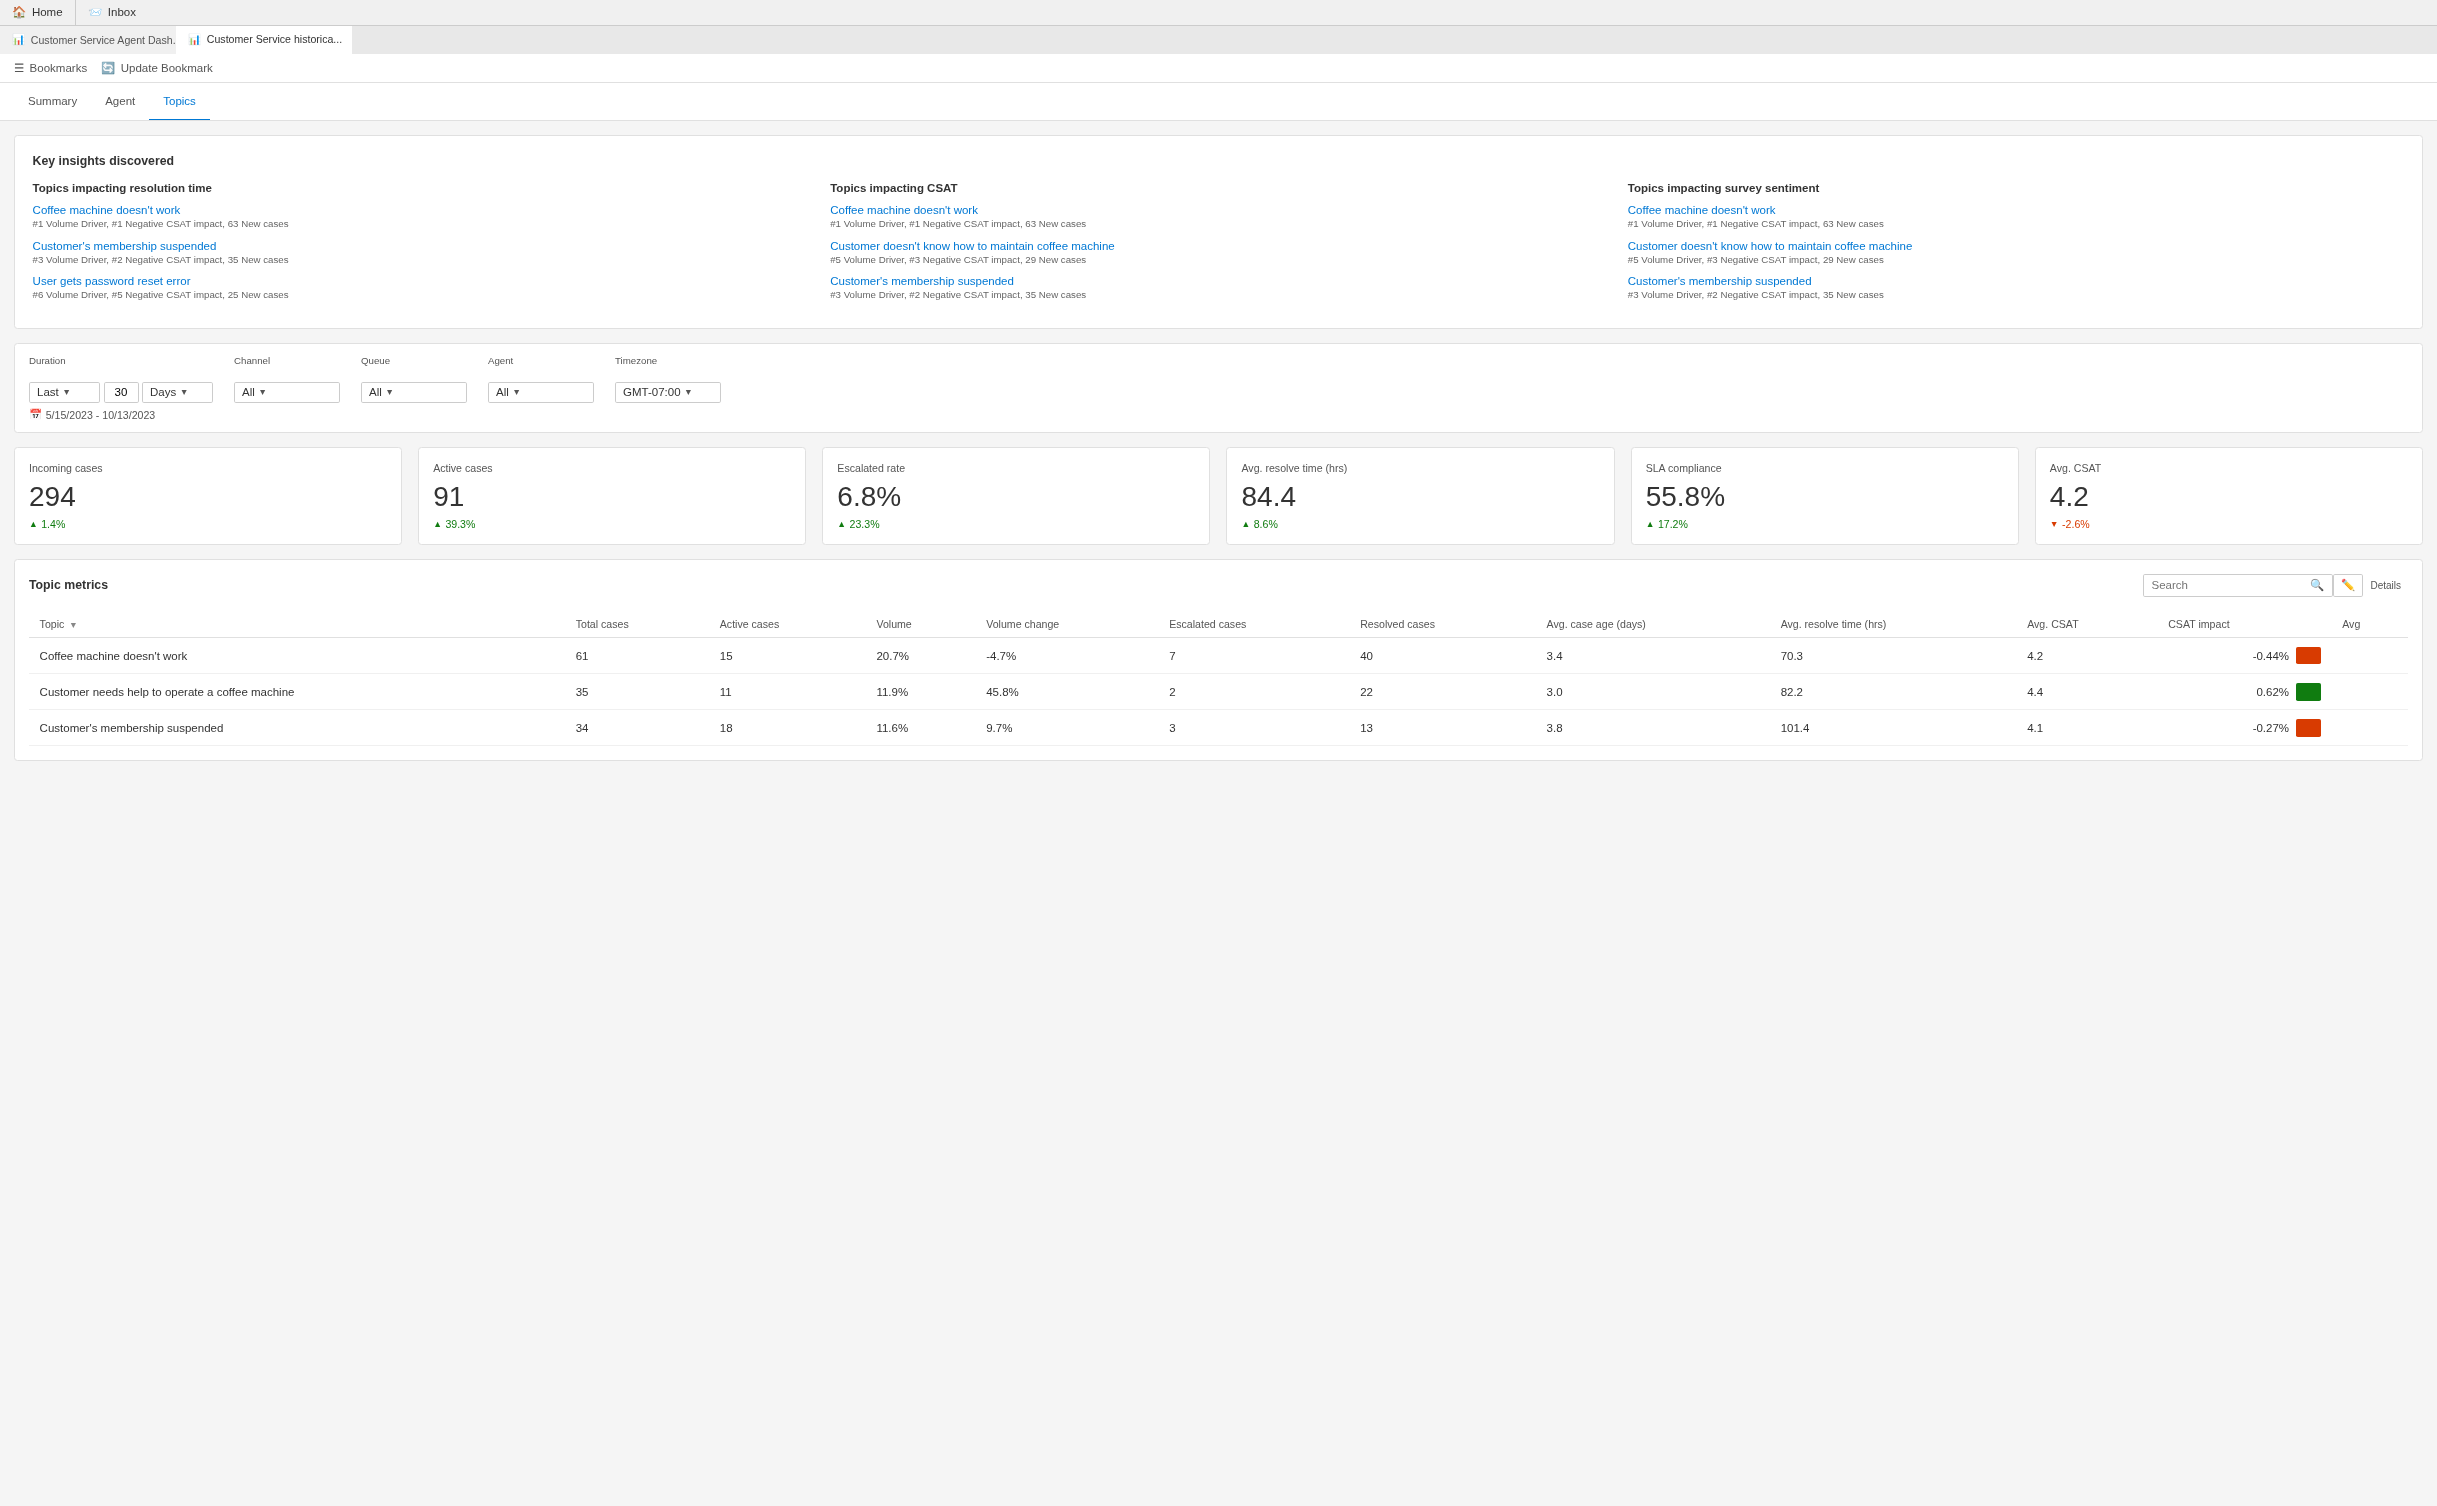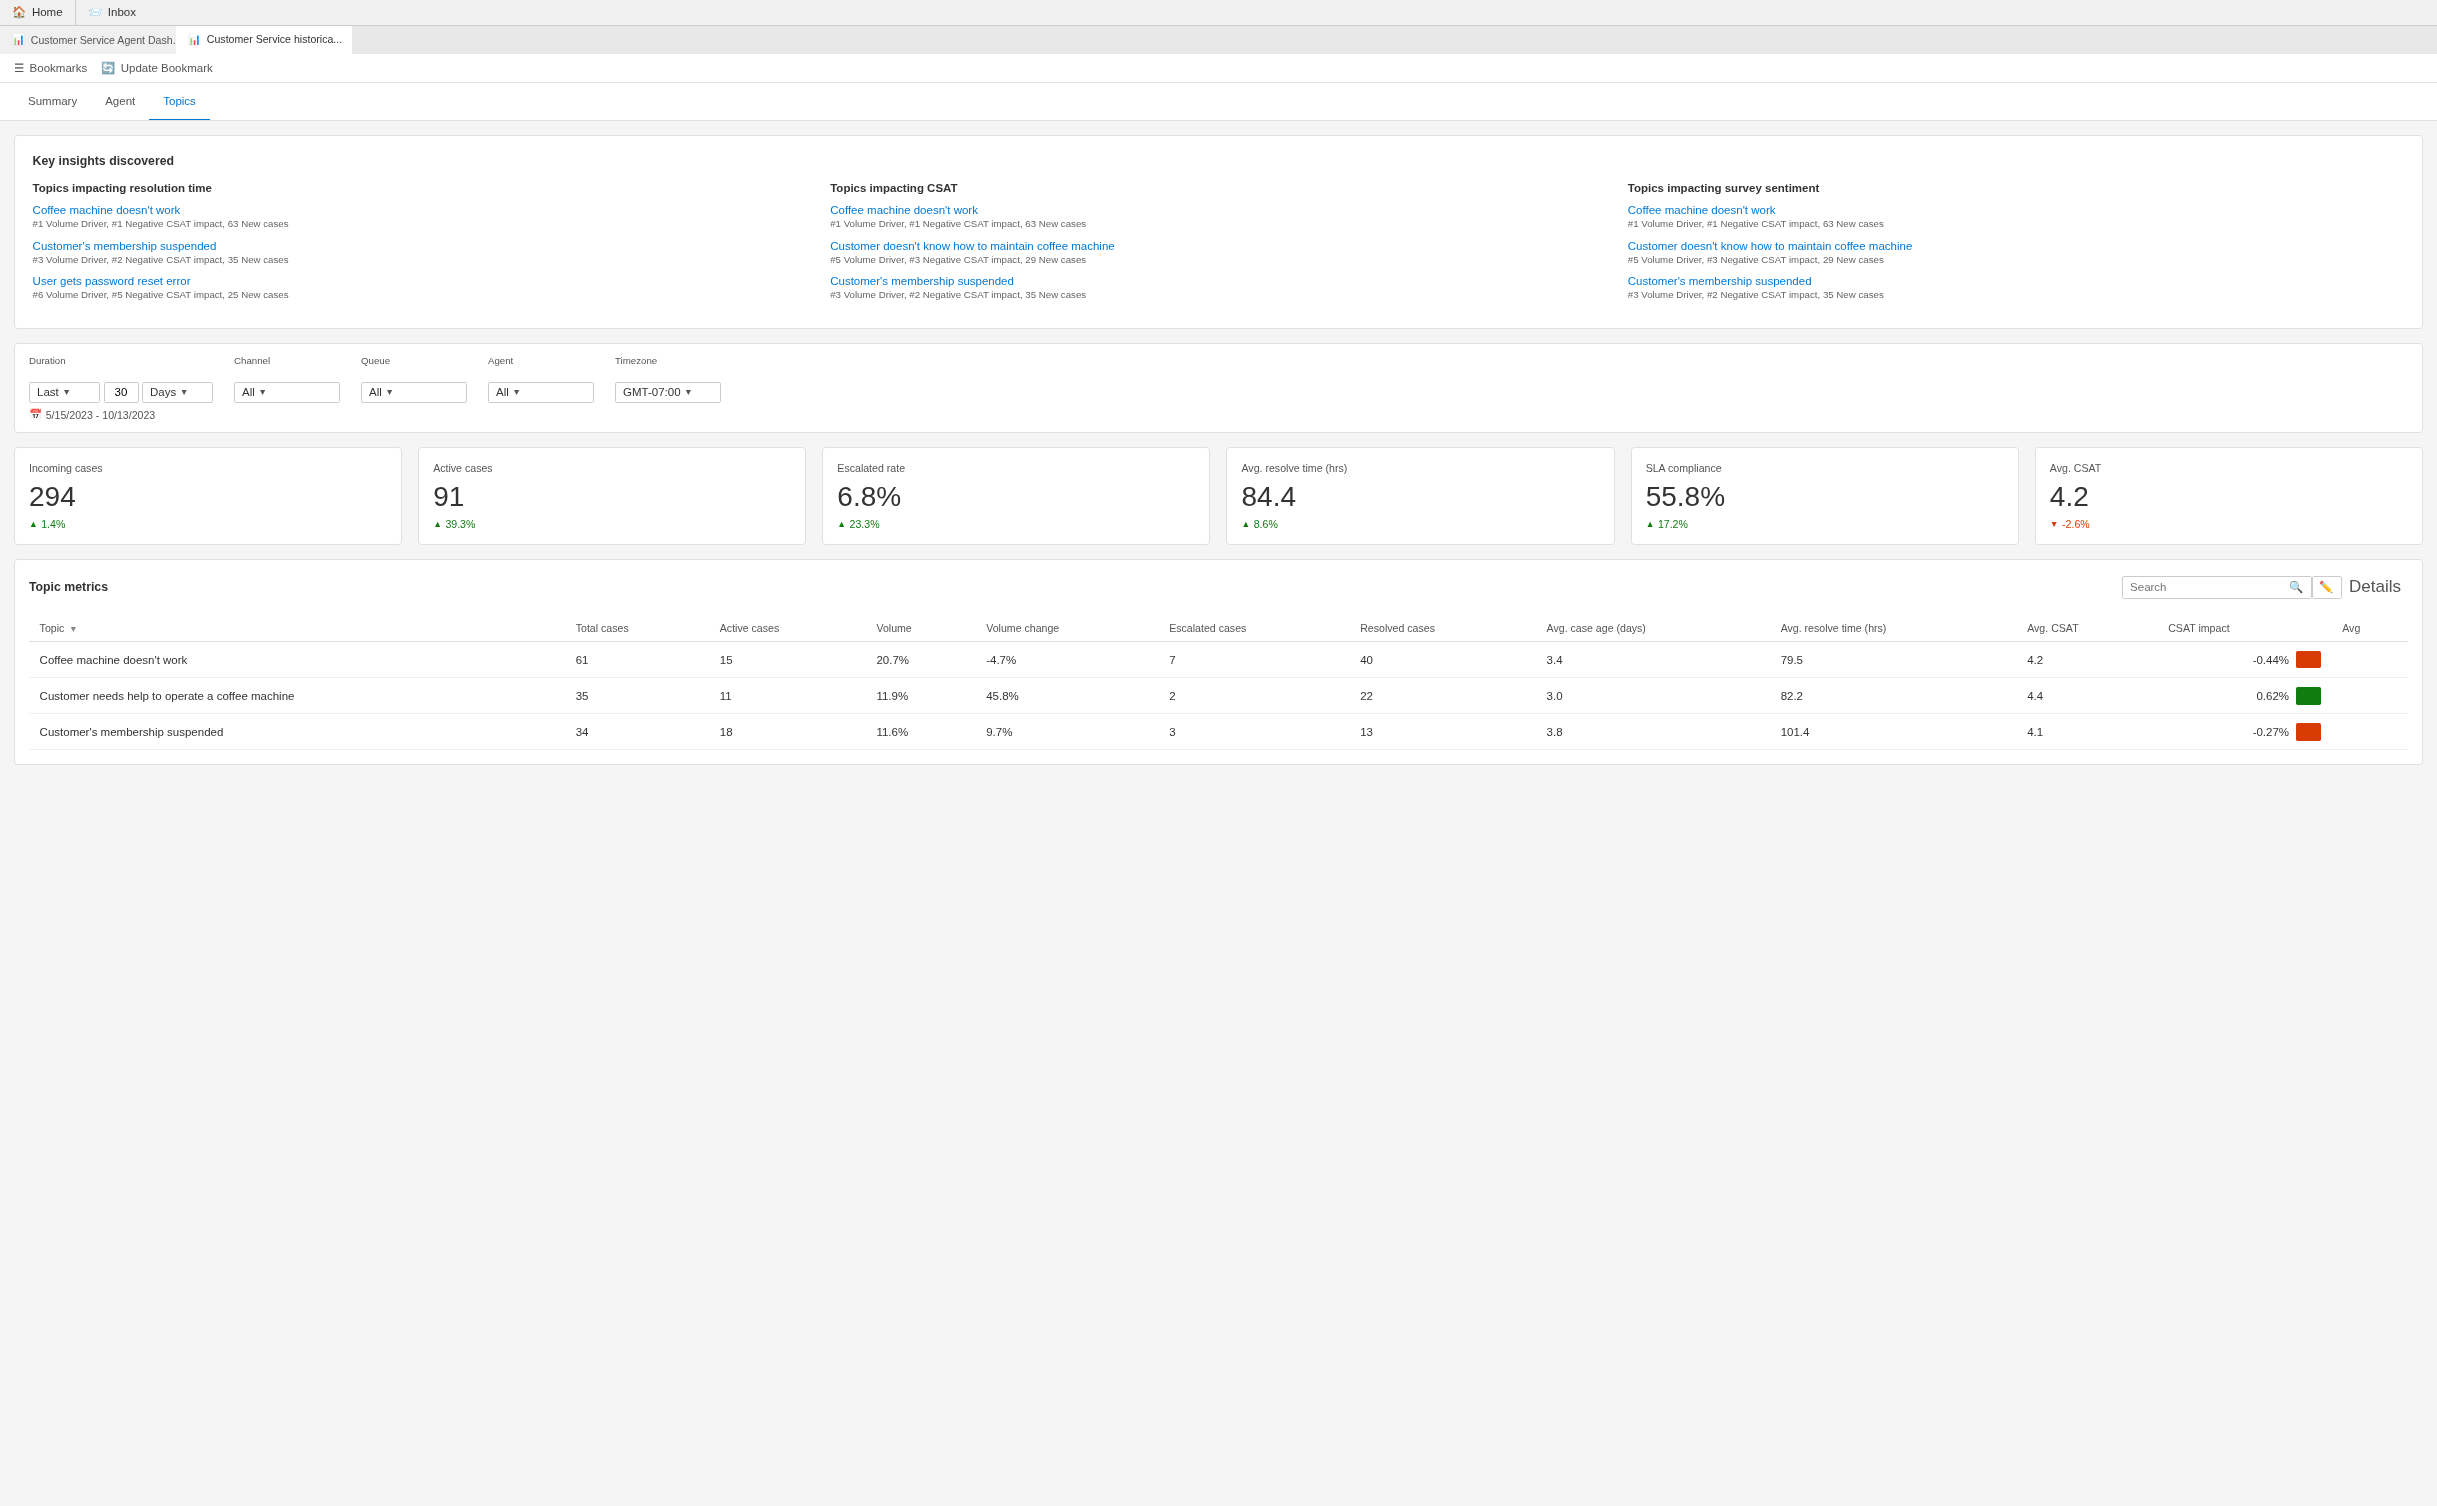--- a/index.html
+++ b/index.html
@@ -49,21 +49,21 @@
 
     
     .table-card { background: white; border: 0.9px solid #e0e0e0; border-radius: 3.5px; padding: 14px; }
     .table-header-row { display: flex; justify-content: space-between; align-items: center; margin-bottom: 14px; }
     .table-title { font-size: 12.3px; font-weight: 600; color: #333; }
     .table-actions { display: flex; align-items: center; }
     .search-box { display: flex; align-items: center; border: 0.9px solid #ccc; border-radius: 1.8px; padding: 3.5px 7px; gap: 5.3px; background: white; min-width: 141px; }
     .search-input { border: none; outline: none; font-size: 11.5px; width: 100%; }
     .search-icon { color: #555; font-size: 11.5px; }
     .btn-icon { background: none; border: 0.9px solid #ccc; border-radius: 1.8px; padding: 3.5px 7px; cursor: pointer; color: #555; font-size: 11.5px; }
-    .btn-details { background: none; border: none; font-size: 17px; color: #555; cursor: pointer; padding: 3.5px 7px; }
+    .btn-details { background: none; border: none; font-size: 10px; color: #555; cursor: pointer; padding: 3.5px 7px; }
 
     
     .data-table { width: 100%; border-collapse: collapse; font-size: 11.5px; }
     .data-table th { text-align: left; padding: 7px 10.6px; font-weight: 500; color: #555; font-size: 10.6px; border-bottom: 0.9px solid #e0e0e0; white-space: nowrap; }
     .data-table td { padding: 8.8px 10.6px; border-bottom: 0.9px solid #f0f0f0; color: #333; }
     .sort-indicator { color: #888; font-size: 8.8px; margin-left: 1.8px; }
 
     .bar-cell { display: flex; align-items: center; justify-content: flex-end; gap: 7px; }
     .bar-red { display: inline-block; background: #d83b01; height: 17.6px; width: 25px; border-radius: 1.8px; }
     .bar-green { display: inline-block; background: #107c10; height: 17.6px; width: 25px; border-radius: 1.8px; }
@@ -319,21 +319,21 @@
 
           <tr class="table-row">
             <td>Coffee machine doesn't work</td>
             <td>61</td>
             <td>15</td>
             <td>20.7%</td>
             <td>-4.7%</td>
             <td>7</td>
             <td>40</td>
             <td>3.4</td>
-            <td>79.5</td>
+            <td>70.3</td>
             <td>4.2</td>
             <td>
               <div class="bar-cell">
                 <span>-0.44%</span>
                 <span class="bar-red"></span>
               </div>
             </td>
             <td></td>
           </tr>
 

